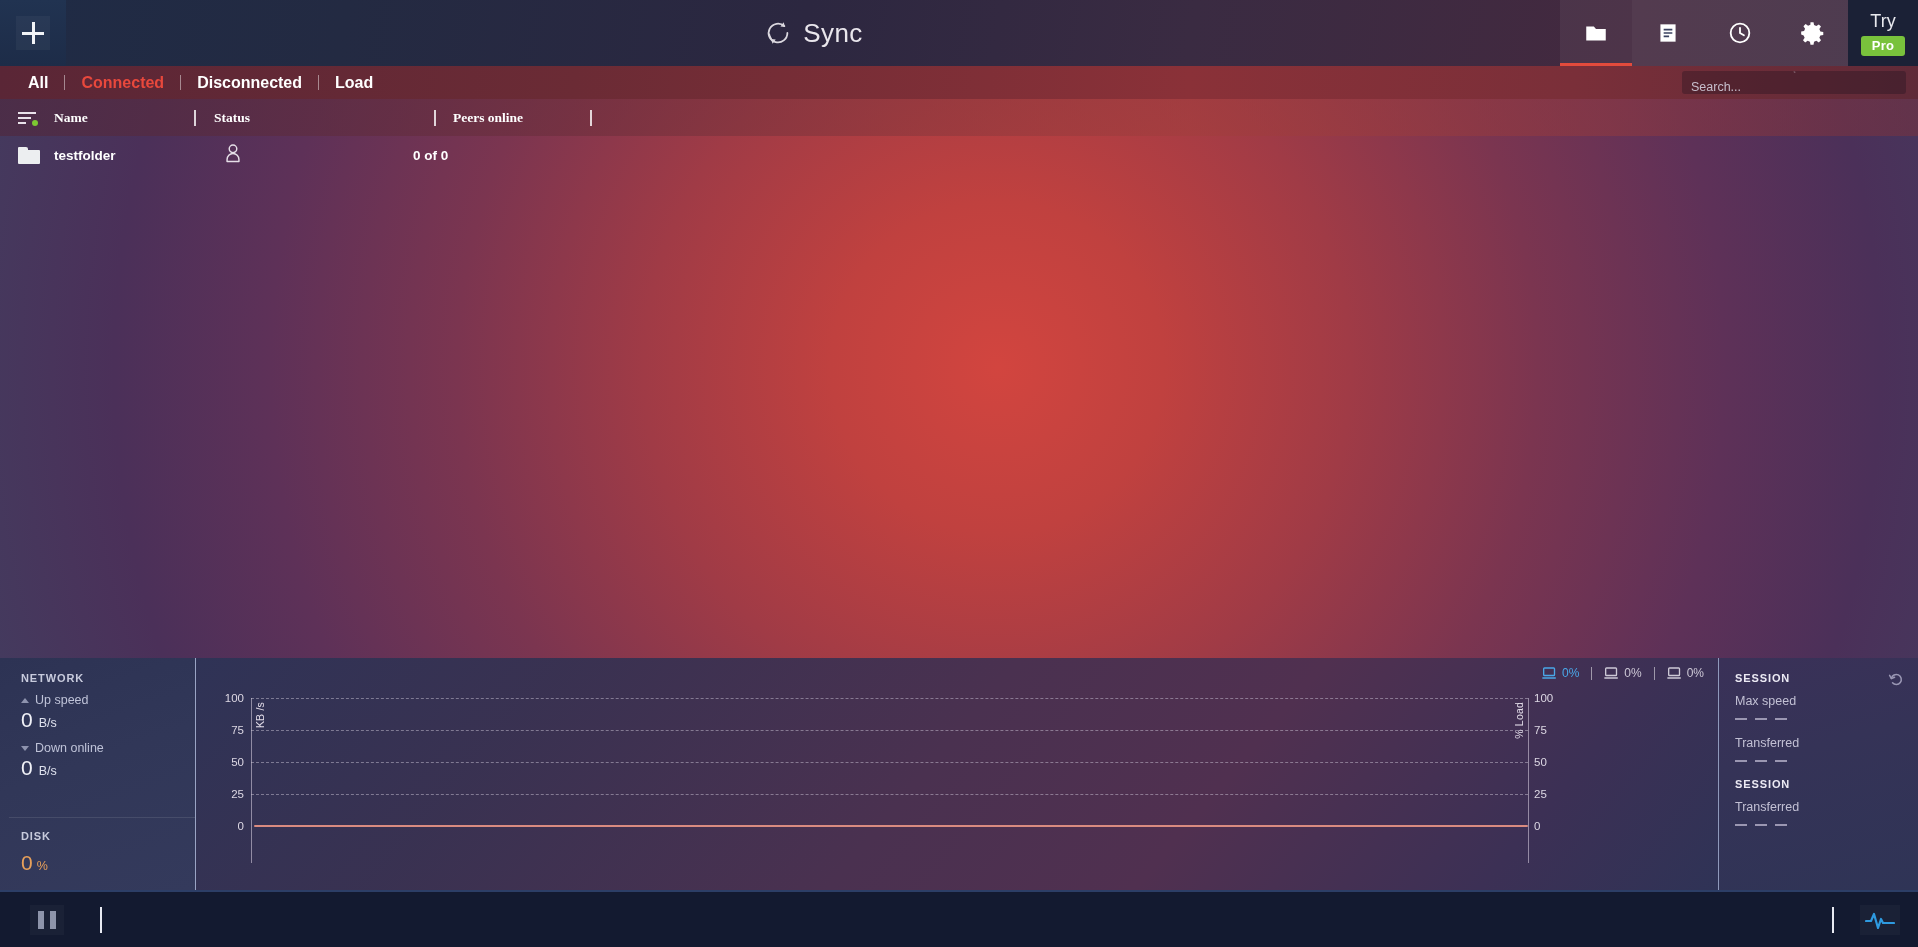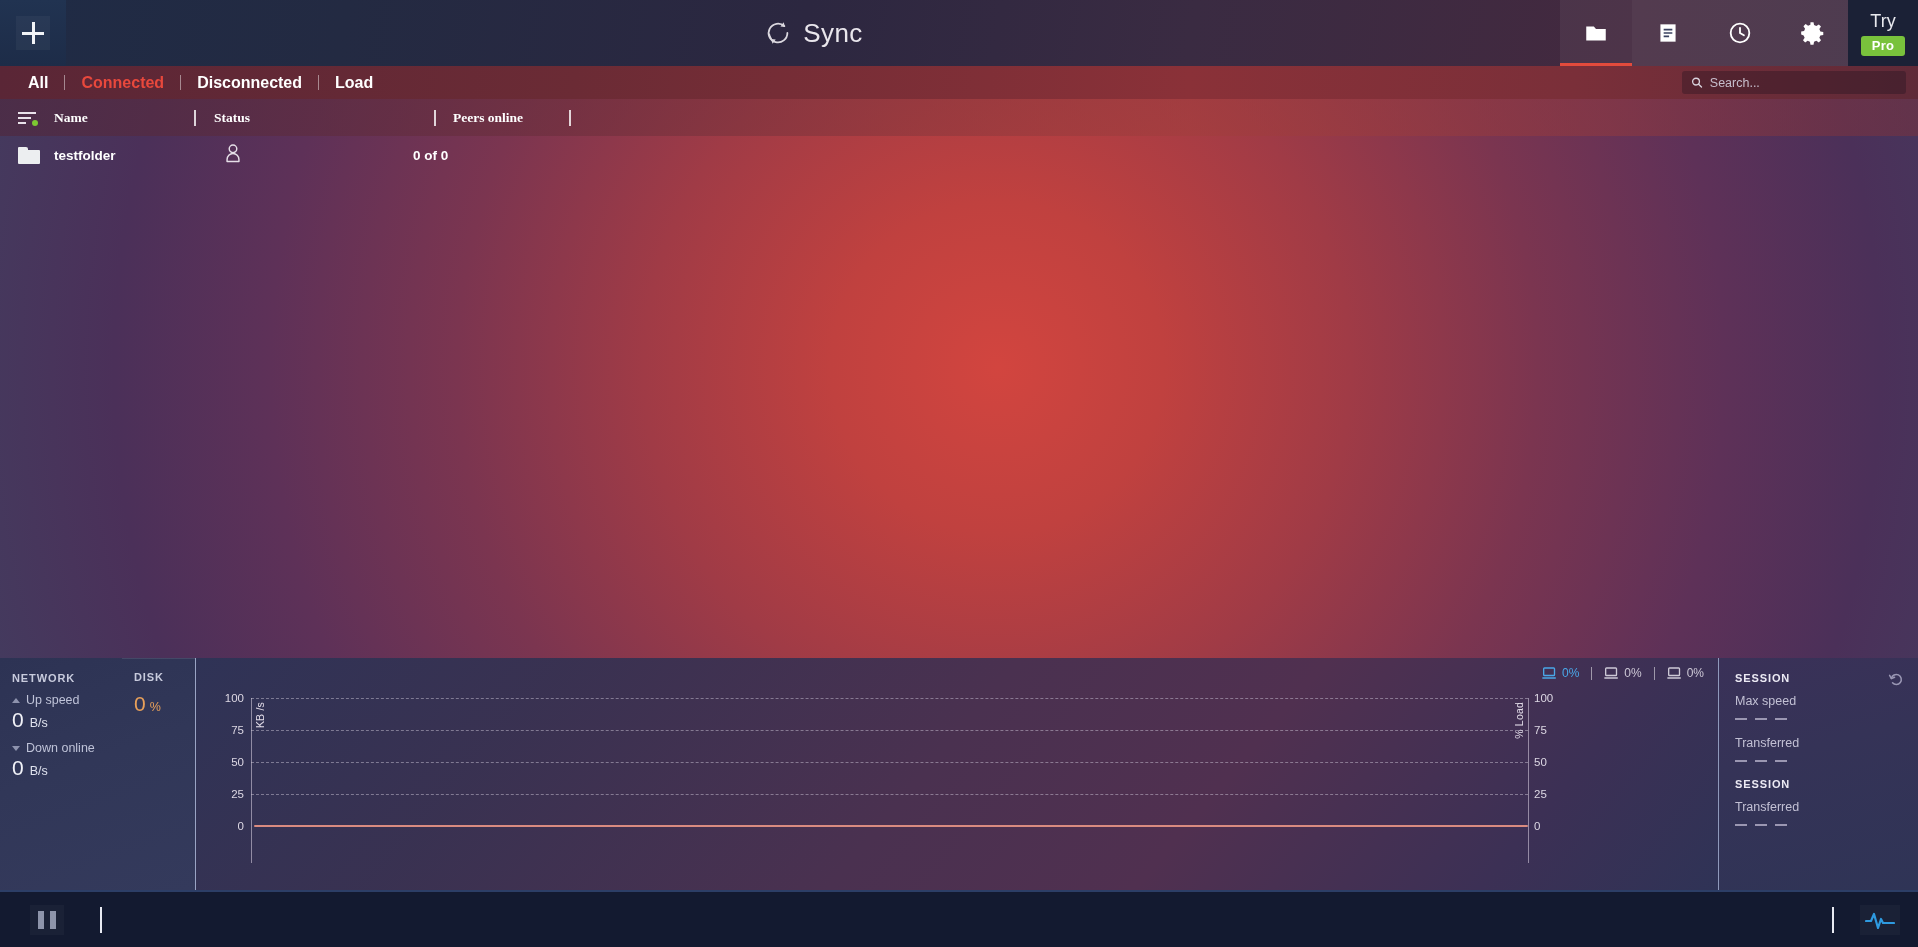--- a/index.html
+++ b/index.html
@@ -96,20 +96,21 @@
   .filter-item.active { color: #e8483c; }
   .filter-sep { width: 1px; height: 15px; background: rgba(255,255,255,.45); }
 
   .search-wrap {
     position: absolute; right: 12px; top: 5px;
     width: 224px; height: 23px;
     background: rgba(20,14,26,0.30);
     border-radius: 3px;
     display: flex; align-items: center; gap: 7px;
     padding: 0 9px;
+    flex-direction: column;
   }
   .search-wrap svg { width: 13px; height: 13px; stroke: #d9d3dd; fill: none; stroke-width: 1.8; }
   .search-input {
     background: transparent; border: none; outline: none;
     color: #e7e2ea; font-size: 12.5px; width: 100%;
     font-family: "Liberation Sans", sans-serif;
   }
   .search-input::placeholder { color: #c6bdcb; }
 
   
@@ -129,21 +130,21 @@
   }
   .th {
     position: relative;
     display: flex; align-items: center;
     font-size: 13.5px; font-weight: bold; color: #fff;
     border-right: 2px solid rgba(255,255,255,.8);
     cursor: pointer;
   }
   .th.c-name   { width: 196px; padding-left: 18px; }
   .th.c-status { width: 240px; padding-left: 18px; }
-  .th.c-peers  { width: 135px; padding-left: 17px; }
+  .th.c-peers  { width: 156px; padding-left: 17px; }
   .sort-icon { width: 20px; height: 14px; position: relative; margin-right: 16px; }
   .sort-icon i {
     position: absolute; left: 0; height: 2px; background: #e9e2ea; display: block;
   }
   .sort-icon i:nth-child(1) { top: 1px;  width: 18px; }
   .sort-icon i:nth-child(2) { top: 6px;  width: 13px; }
   .sort-icon i:nth-child(3) { top: 11px; width: 8px; }
   .sort-dot {
     position: absolute; right: 0; bottom: -1px; width: 6px; height: 6px;
     border-radius: 50%; background: #7dc832;
@@ -173,23 +174,24 @@
   
   .bottom {
     height: 232px; flex: 0 0 232px;
     display: flex; align-items: stretch;
     z-index: 3;
   }
 
   
   .stats-left {
     width: 196px; flex: 0 0 196px;
-    display: flex; flex-direction: row;
+    display: flex; flex-direction: column;
     background: linear-gradient(160deg, #2d3354 0%, #313758 45%, #343a5c 100%);
     border-right: 1px solid #9aa4c4;
+    padding-left: 9px;
   }
   .net-block { flex: 1 1 auto; padding: 14px 12px 0; }
   .blk-title {
     font-size: 11px; font-weight: bold; color: #c8cbdd;
     letter-spacing: .9px; margin-bottom: 9px;
   }
   .stat-label {
     font-size: 12.5px; color: #bfc3d8;
     display: flex; align-items: center; gap: 6px;
   }

